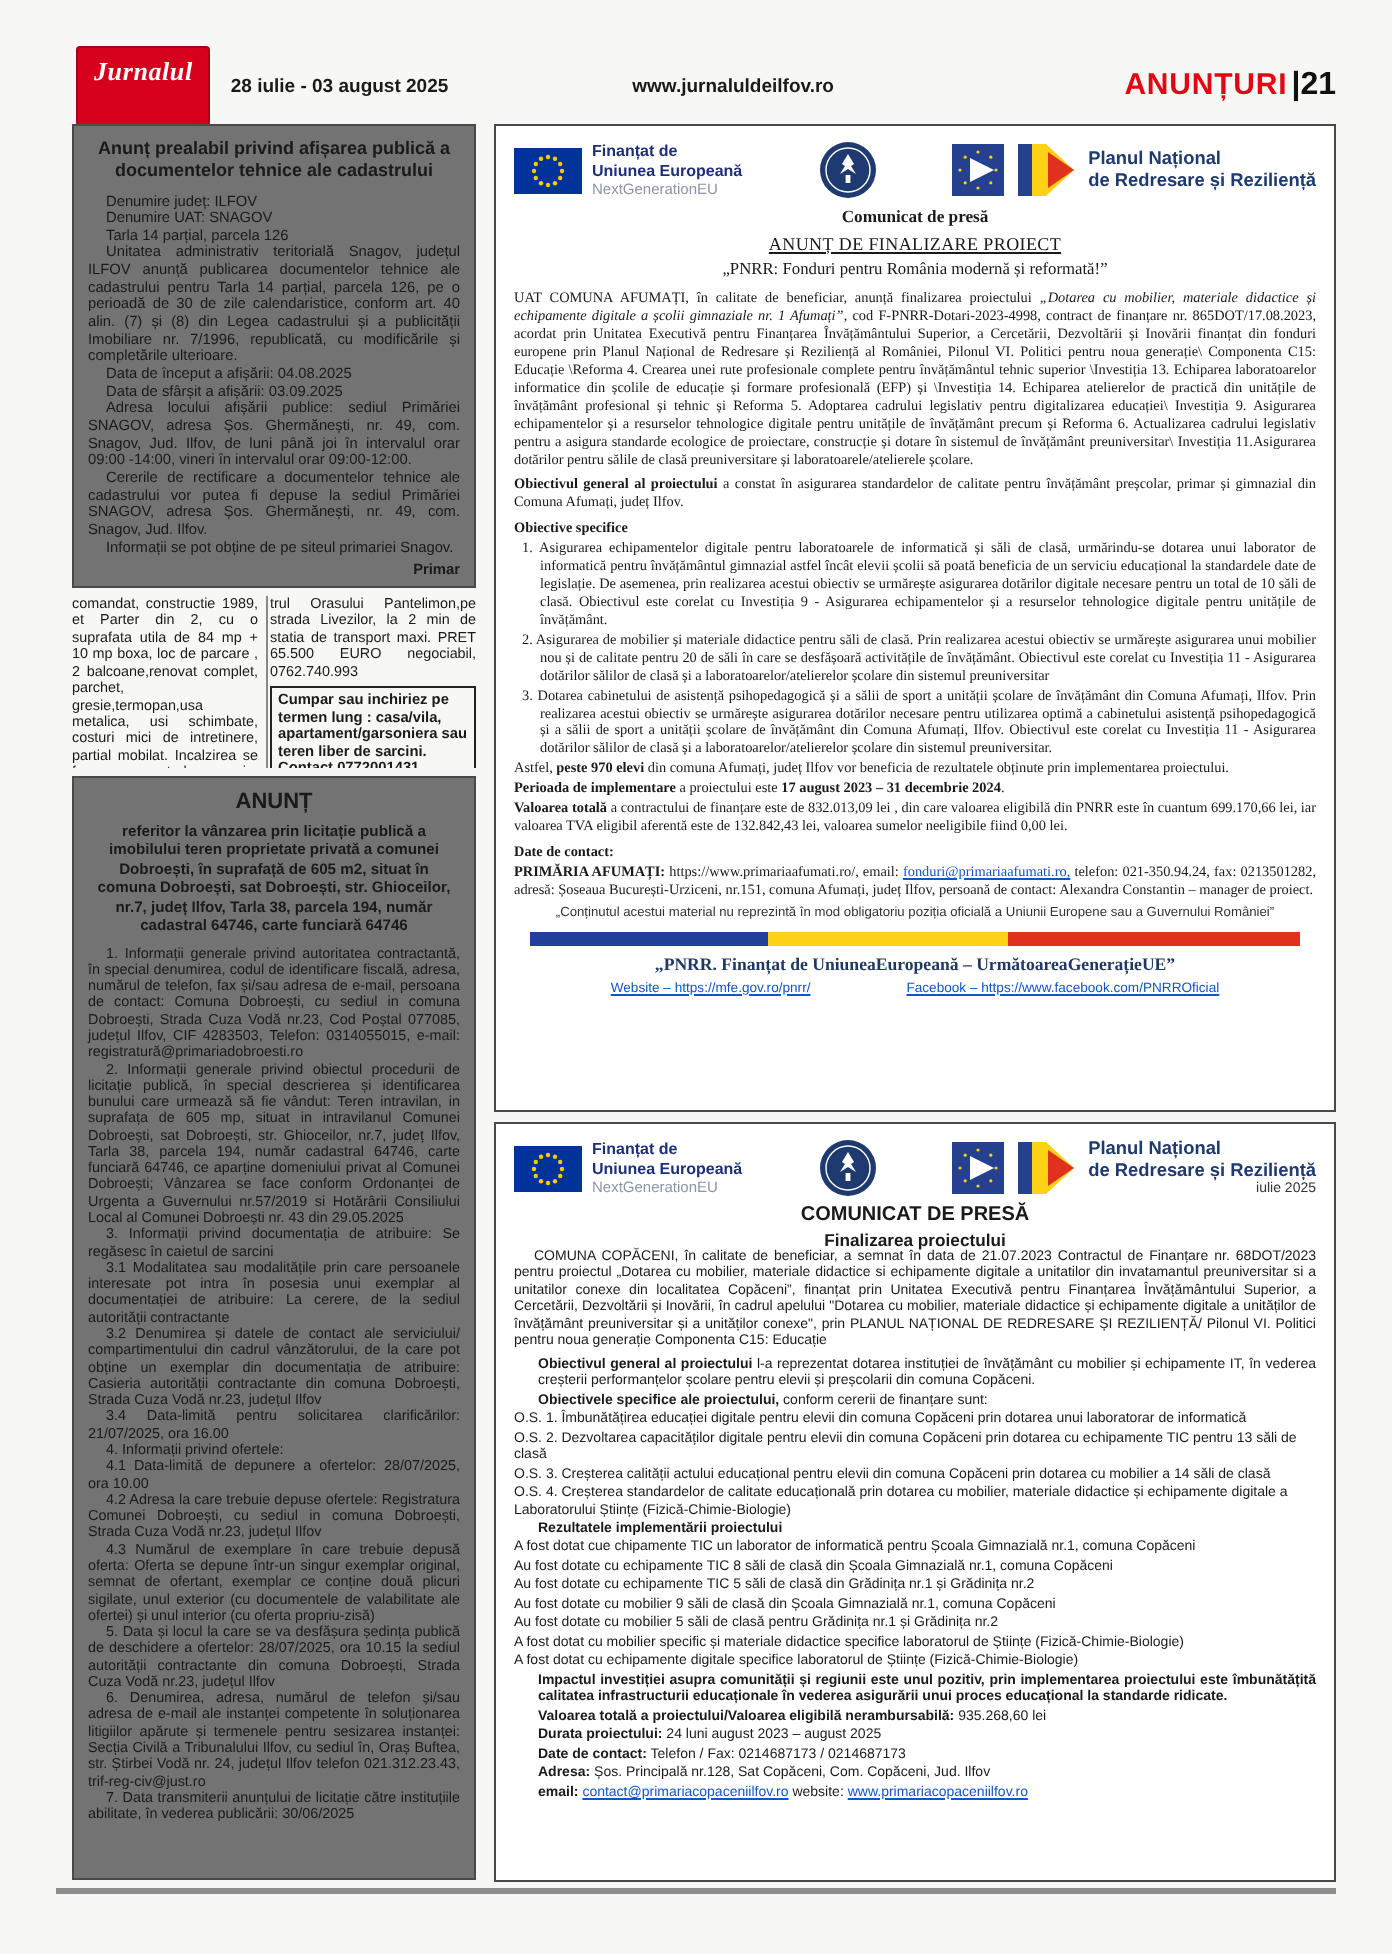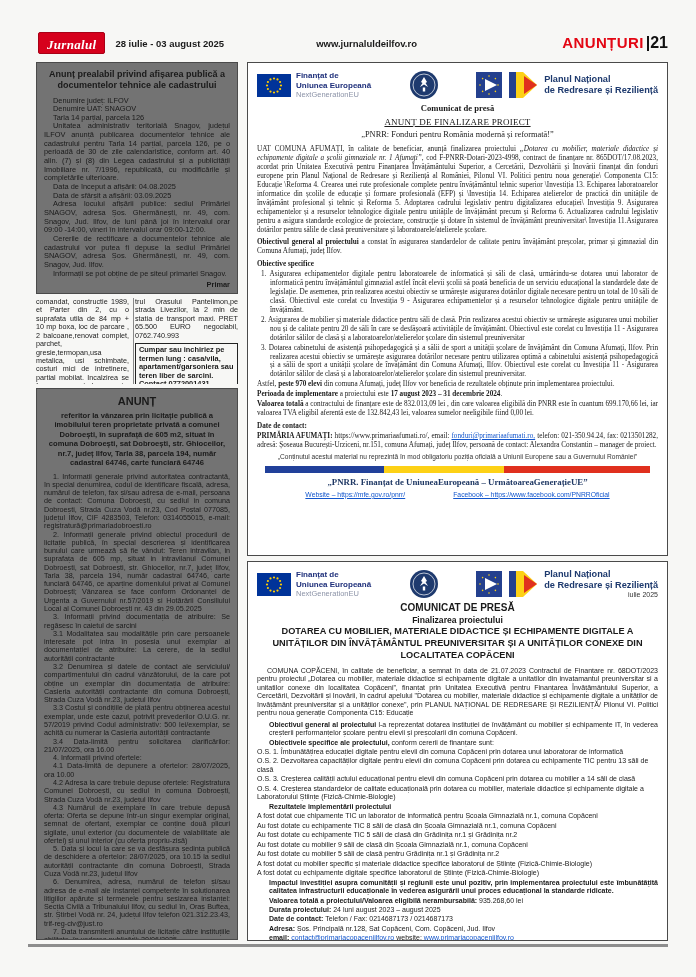--- a/index.html
+++ b/index.html
@@ -1,21 +1,21 @@
 <!DOCTYPE html>
 <html lang="ro"><head>
 <meta charset="utf-8">
 <style>
 *{margin:0;padding:0;box-sizing:border-box}
 html,body{width:696px;height:977px}
 body{background:#f7f7f5;font-family:"Liberation Sans",sans-serif;color:#1a1a1a;position:relative;overflow:hidden}
 .abs{position:absolute}
 
 .hdr{left:0;top:28px;width:696px;height:30px;display:flex;align-items:center;padding:0 28px 0 38px}
-.logo-box{background:#d6001c;color:#fff;font-family:"Liberation Serif",serif;font-style:italic;font-weight:bold;font-size:13px;padding:4px 8px 0;border-radius:2px;letter-spacing:.3px;border:1px solid #a80016}
+.logo-box{background:#d6001c;color:#fff;font-family:"Liberation Serif",serif;font-style:italic;font-weight:bold;font-size:13px;padding:4px 8px 18px;border-radius:2px;letter-spacing:.3px;border:1px solid #a80016}
 .hdr-date{font-weight:bold;font-size:9.5px;margin-left:10px}
 .hdr-site{font-weight:bold;font-size:9.5px;margin-left:92px}
 .hdr-right{margin-left:auto;display:flex;align-items:baseline}
 .hdr-sec{color:#e30613;font-weight:bold;font-size:15px;letter-spacing:.4px}
 .hdr-page{color:#111;font-weight:bold;font-size:16px;margin-left:2px}
 
 .box{border:1px solid #4a4a4a;background:#737373;overflow:hidden}
 
 .cadastru{left:36px;top:62px;width:202px;height:232px;padding:6px 7px;font-size:7.4px;line-height:1.17;text-align:justify}
 .cad-title{font-weight:bold;font-size:9px;text-align:center;line-height:1.25;margin-bottom:5px}
@@ -102,21 +102,20 @@
 </div>
 
 <div class="abs box auction">
   <div class="auc-title">ANUNȚ</div>
   <div class="auc-sub">referitor la vânzarea prin licitație publică a imobilului teren proprietate privată a comunei Dobroești, în suprafață de 605 m2, situat în comuna Dobroești, sat Dobroești, str. Ghioceilor, nr.7, județ Ilfov, Tarla 38, parcela 194, număr cadastral 64746, carte funciară 64746</div>
   <p class="auc-p">1. Informații generale privind autoritatea contractantă, în special denumirea, codul de identificare fiscală, adresa, numărul de telefon, fax și/sau adresa de e-mail, persoana de contact: Comuna Dobroești, cu sediul in comuna Dobroești, Strada Cuza Vodă nr.23, Cod Poștal 077085, județul Ilfov, CIF 4283503, Telefon: 0314055015, e-mail: registratură@primariadobroesti.ro</p>
   <p class="auc-p">2. Informații generale privind obiectul procedurii de licitație publică, în special descrierea și identificarea bunului care urmează să fie vândut: Teren intravilan, in suprafața de 605 mp, situat in intravilanul Comunei Dobroești, sat Dobroești, str. Ghioceilor, nr.7, județ Ilfov, Tarla 38, parcela 194, număr cadastral 64746, carte funciară 64746, ce aparține domeniului privat al Comunei Dobroești; Vânzarea se face conform Ordonanței de Urgenta a Guvernului nr.57/2019 si Hotărârii Consiliului Local al Comunei Dobroești nr. 43 din 29.05.2025</p>
   <p class="auc-p">3. Informații privind documentația de atribuire: Se regăsesc în caietul de sarcini</p>
   <p class="auc-p">3.1 Modalitatea sau modalitățile prin care persoanele interesate pot intra în posesia unui exemplar al documentației de atribuire: La cerere, de la sediul autorității contractante</p>
   <p class="auc-p">3.2 Denumirea și datele de contact ale serviciului/ compartimentului din cadrul vânzătorului, de la care pot obține un exemplar din documentația de atribuire: Casieria autorității contractante din comuna Dobroești, Strada Cuza Vodă  nr.23, județul Ilfov</p>
-  <p class="auc-p">3.3 Costul și condițiile de plată pentru obținerea acestui exemplar, unde este cazul, potrivit prevederilor O.U.G. nr. 57/2019 privind Codul administrativ: 500 lei/exemplar, se achită cu numerar la Casieria autorității contractante</p>
   <p class="auc-p">3.4 Data-limită pentru solicitarea clarificărilor: 21/07/2025, ora 16.00</p>
   <p class="auc-p">4. Informații privind ofertele:</p>
   <p class="auc-p">4.1 Data-limită de depunere a ofertelor: 28/07/2025, ora 10.00</p>
   <p class="auc-p">4.2 Adresa la care trebuie depuse ofertele: Registratura Comunei Dobroești, cu sediul in comuna Dobroești, Strada Cuza Vodă  nr.23, județul Ilfov</p>
   <p class="auc-p">4.3 Numărul de exemplare în care trebuie depusă oferta: Oferta se depune într-un singur exemplar original, semnat de ofertant, exemplar ce conține două plicuri sigilate, unul exterior (cu documentele de valabilitate ale ofertei) și unul interior (cu oferta propriu-zisă)</p>
   <p class="auc-p">5. Data și locul la care se va desfășura ședința publică de deschidere a ofertelor: 28/07/2025, ora 10.15 la sediul autorității contractante din comuna Dobroești, Strada Cuza Vodă  nr.23, județul Ilfov</p>
   <p class="auc-p">6. Denumirea, adresa, numărul de telefon și/sau adresa de e-mail ale instanței competente în soluționarea litigiilor apărute și termenele pentru sesizarea instanței: Secția Civilă a Tribunalului Ilfov, cu sediul în, Oraș Buftea, str. Știrbei Vodă nr. 24, județul Ilfov telefon 021.312.23.43, trif-reg-civ@just.ro</p>
   <p class="auc-p">7. Data transmiterii anunțului de licitație către instituțiile abilitate, în vederea publicării: 30/06/2025</p>
 </div>
 
@@ -259,21 +258,20 @@
       </svg>
       <div class="pnrr-txt">
         <div>Planul Național</div>
         <div>de Redresare și Reziliență</div>
         <div class="pnrr-month">iulie 2025</div>
       </div>
     </div>
   </div>
   <div class="pr2-h1">COMUNICAT DE PRESĂ</div>
   <div class="pr2-h2">Finalizarea proiectului</div>
-  <div class="pr2-title">DOTAREA CU MOBILIER, MATERIALE DIDACTICE ȘI ECHIPAMENTE DIGITALE A UNITĂȚILOR DIN ÎNVĂȚĂMÂNTUL PREUNIVERSITAR ȘI A UNITĂȚILOR CONEXE DIN LOCALITATEA COPĂCENI</div>
   <p class="bp ind">COMUNA COPĂCENI, în calitate de beneficiar, a semnat în data de 21.07.2023 Contractul de Finanțare nr. 68DOT/2023 pentru proiectul „Dotarea cu mobilier, materiale didactice si echipamente digitale a unitatilor din invatamantul preuniversitar si a unitatilor conexe din localitatea Copăceni”, finanțat prin Unitatea Executivă pentru Finanțarea Învățământului Superior, a Cercetării, Dezvoltării și Inovării, în cadrul apelului "Dotarea cu mobilier, materiale didactice și echipamente digitale a unităților de învățământ preuniversitar și a unităților conexe", prin PLANUL NAȚIONAL DE REDRESARE ȘI REZILIENȚĂ/ Pilonul VI. Politici pentru noua generație Componenta C15: Educație</p>
   <p class="nogap pad1"><b>Obiectivul general al proiectului</b><span> l-a reprezentat dotarea instituției de învățământ cu mobilier și echipamente IT, în vederea creșterii performanțelor școlare pentru elevii și preșcolarii din comuna Copăceni.</span></p>
   <p class="nogap pad1"><b>Obiectivele specifice ale proiectului,</b><span> conform cererii de finanțare sunt:</span></p>
   <p class="nogap leftal">O.S. 1. Îmbunătățirea educației digitale pentru elevii din comuna Copăceni prin dotarea unui laboratorar de informatică</p>
   <p class="nogap leftal">O.S. 2. Dezvoltarea capacităților digitale pentru elevii din comuna Copăceni prin dotarea cu echipamente TIC pentru 13 săli de clasă</p>
   <p class="nogap leftal">O.S. 3. Creșterea calității actului educațional pentru elevii din comuna Copăceni prin dotarea cu mobilier a 14 săli de clasă</p>
   <p class="nogap leftal">O.S. 4. Creșterea standardelor de calitate educațională prin dotarea cu mobilier, materiale didactice și echipamente digitale a Laboratorului Științe (Fizică-Chimie-Biologie)</p>
   <p class="bold nogap pad1">Rezultatele implementării proiectului</p>
   <p class="nogap leftal">A fost dotat cue chipamente TIC un laborator de informatică pentru Școala Gimnazială nr.1, comuna Copăceni</p>
   <p class="nogap leftal">Au fost dotate cu echipamente TIC  8 săli de clasă din Școala Gimnazială nr.1, comuna Copăceni</p>

